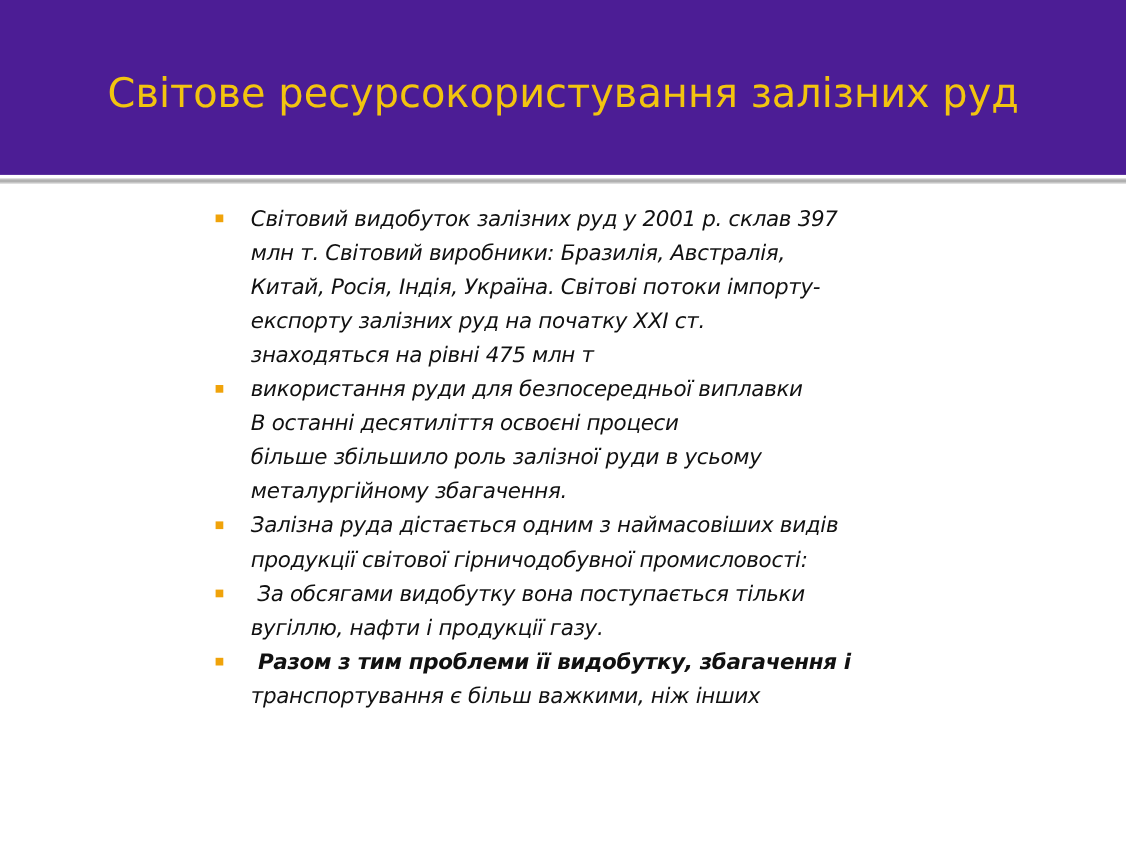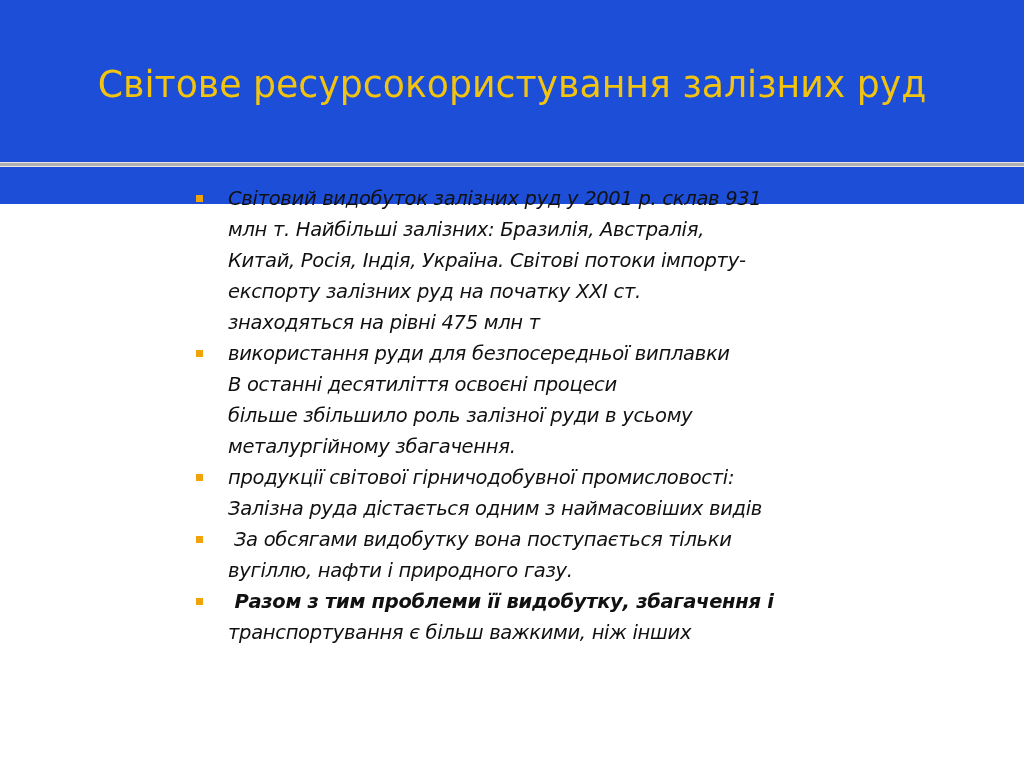--- a/index.html
+++ b/index.html
@@ -14,22 +14,22 @@
       position: relative;
       width: 1024px;
       height: 767px;
       background: #ffffff;
     }
     .header {
       position: absolute;
       left: 0;
       top: 0;
       width: 1024px;
-      height: 204px;
-      background: #1d4ed8;
+      height: 159px;
+      background: #4c1d95;
     }
     .title {
       position: absolute;
       left: 0;
       top: 60px;
       width: 1024px;
       text-align: center;
       color: #f2c40f;
       font-family: "DejaVu Sans", sans-serif;
       font-size: 37px;
@@ -88,42 +88,42 @@
 <div class="slide">
   <div class="header">
     <div class="title">Світове ресурсокористування залізних руд</div>
   </div>
   <div class="divider"></div>
 
   <div class="content">
     <ul class="bullets">
       <li class="bullet-item">
         <span class="bullet-marker"></span>
-        <span class="bullet-text">Світовий видобуток залізних руд у 2001 р. склав 931</span>
-        <span class="bullet-text">млн т. Найбільші залізних: Бразилія, Австралія,</span>
+        <span class="bullet-text">Світовий видобуток залізних руд у 2001 р. склав 397</span>
+        <span class="bullet-text">млн т. Світовий виробники: Бразилія, Австралія,</span>
         <span class="bullet-text">Китай, Росія, Індія, Україна. Світові потоки імпорту-</span>
         <span class="bullet-text">експорту залізних руд на початку XXI ст.</span>
         <span class="bullet-text">знаходяться на рівні 475 млн т</span>
       </li>
       <li class="bullet-item">
         <span class="bullet-marker"></span>
         <span class="bullet-text">використання руди для безпосередньої виплавки</span>
         <span class="bullet-text">В останні десятиліття освоєні процеси</span>
         <span class="bullet-text">більше збільшило роль залізної руди в усьому</span>
         <span class="bullet-text">металургійному збагачення.</span>
       </li>
       <li class="bullet-item">
         <span class="bullet-marker"></span>
+        <span class="bullet-text">Залізна руда дістається одним з наймасовіших видів</span>
         <span class="bullet-text">продукції світової гірничодобувної промисловості:</span>
-        <span class="bullet-text">Залізна руда дістається одним з наймасовіших видів</span>
       </li>
       <li class="bullet-item">
         <span class="bullet-marker"></span>
         <span class="bullet-text" style="white-space:pre;"> За обсягами видобутку вона поступається тільки</span>
-        <span class="bullet-text">вугіллю, нафти і природного газу.</span>
+        <span class="bullet-text">вугіллю, нафти і продукції газу.</span>
       </li>
       <li class="bullet-item">
         <span class="bullet-marker"></span>
         <span class="bullet-text" style="white-space:pre;font-weight:bold;"> Разом з тим проблеми її видобутку, збагачення і</span>
         <span class="bullet-text">транспортування є більш важкими, ніж інших</span>
       </li>
     </ul>
   </div>
 </div>
 

